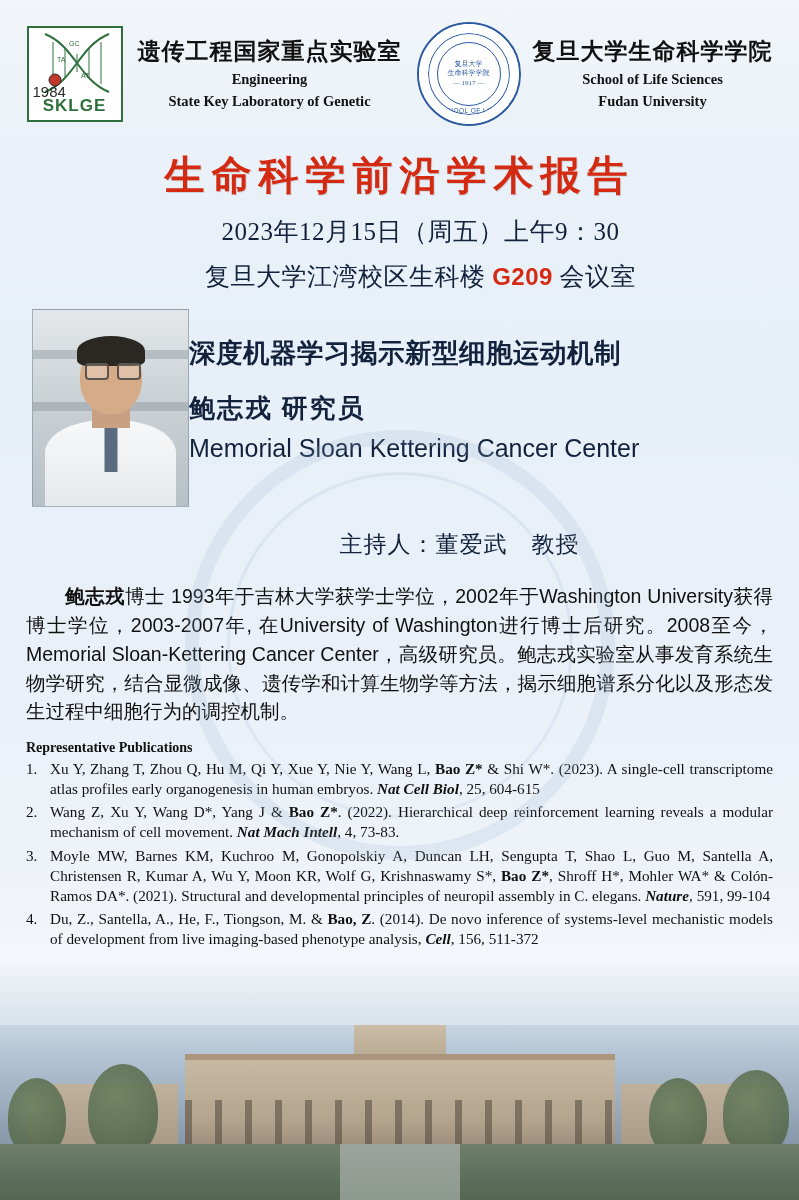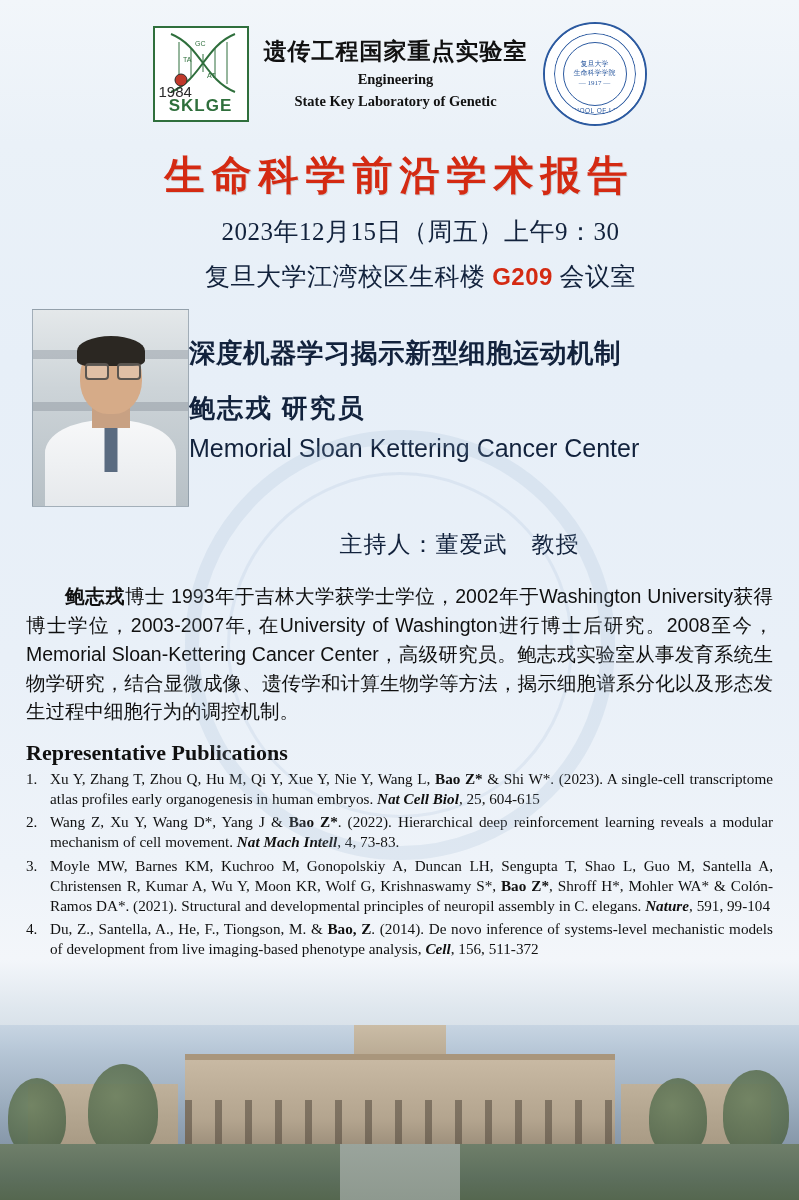--- a/index.html
+++ b/index.html
@@ -356,21 +356,21 @@
     font-family: Liberation Sans, sans-serif;
   }
   .bio b { font-weight: bold; }
 
   
   .pubs {
     margin: 14px 26px 0 26px;
     color: #101010;
   }
   .pubs h3 {
-    font-size: 22px;
+    font-size: 14px;
     font-weight: bold;
     margin: 0 0 3px 0;
     font-family: "Liberation Serif", serif;
   }
   .pub-item {
     display: flex;
     font-size: 15.2px;
     line-height: 1.32;
     margin-bottom: 3px;
     text-align: justify;
@@ -420,20 +420,25 @@
       <div class="arc top">FUDAN UNIVERSITY</div>
       <div class="arc bot">SCHOOL OF LIFE SCIENCES</div>
       <div class="ring-txt"></div>
       <div class="inner">
         <span>复旦大学</span>
         <span>生命科学学院</span>
         <span>— 1917 —</span>
       </div>
     </div>
 
+    <div class="head-text head-right">
+      <div class="head-cn">复旦大学生命科学学院</div>
+      <div class="head-en">School of Life Sciences</div>
+      <div class="head-en">Fudan University</div>
+    </div>
   </div>
 
   <div class="title-main">生命科学前沿学术报告</div>
 
   <div class="meta-line">2023年12月15日（周五）上午9：30</div>
 
   <div class="meta-line">
     <span>复旦大学江湾校区生科楼</span>
     <span class="room">G209</span>
     <span>会议室</span>

